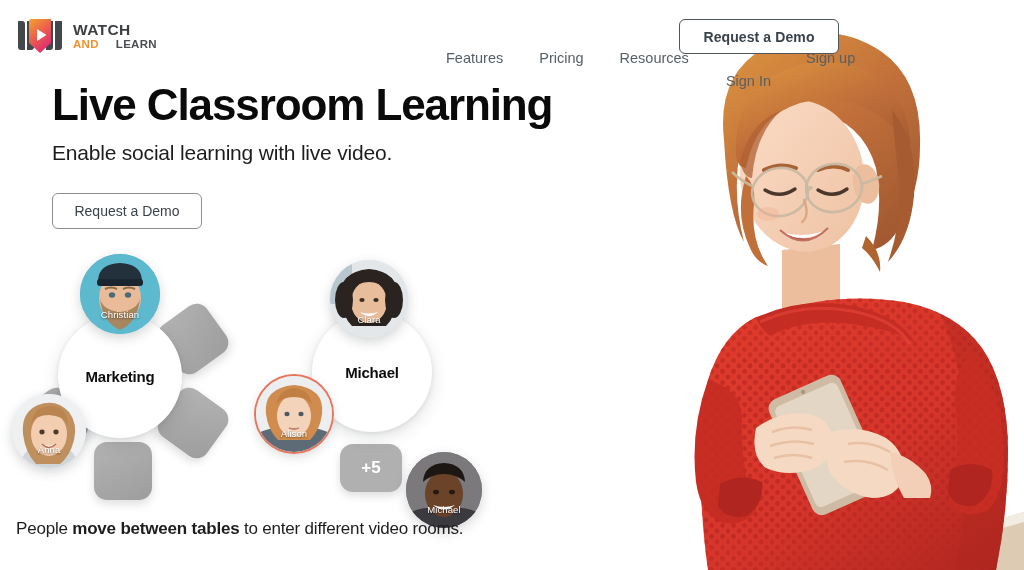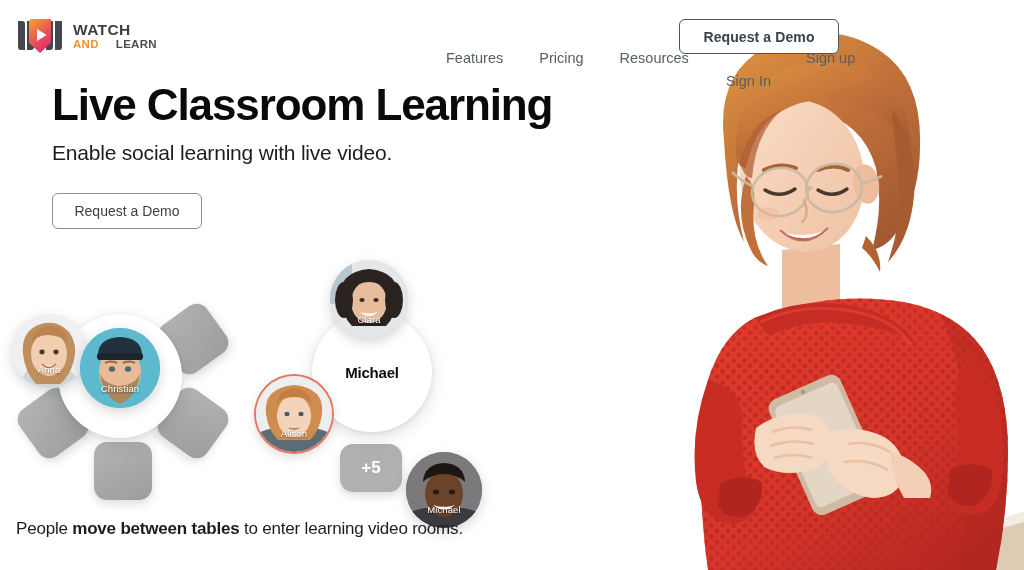--- a/index.html
+++ b/index.html
@@ -310,48 +310,48 @@
 
       <div class="seat seat-empty" style="left:152px; top:56px; width:58px; height:58px; transform:rotate(-36deg);"></div>
       <div class="seat seat-empty" style="left:152px; top:140px; width:58px; height:58px; transform:rotate(36deg);"></div>
       <div class="seat seat-empty" style="left:82px; top:188px; width:58px; height:58px; transform:rotate(0deg);"></div>
       <div class="seat seat-empty" style="left:12px; top:140px; width:58px; height:58px; transform:rotate(-36deg);"></div>
 
       <div class="table-disc" style="left:46px; top:60px; width:124px; height:124px;">
         <span class="table-label">Marketing</span>
       </div>
 
+      <div class="seat avatar" style="left:68px; top:0px; width:80px; height:80px; background:#58b6cc;">
+        <svg viewBox="0 0 80 80" style="position:absolute;inset:0;width:100%;height:100%;">
+          <rect width="80" height="80" fill="#5cb9ce"></rect>
+          <ellipse cx="40" cy="44" rx="21" ry="25" fill="#e9bb99"></ellipse>
+          <path d="M18 26 Q19 10 40 9 Q61 10 62 26 L62 30 Q40 25 18 30 Z" fill="#23313d"></path>
+          <rect x="17" y="25" width="46" height="7" rx="3" fill="#1a252f"></rect>
+          <path d="M20 44 Q22 68 40 76 Q58 68 60 44 Q58 56 40 58 Q22 56 20 44 Z" fill="#a8865e"></path>
+          <ellipse cx="32" cy="41" rx="3.2" ry="2.8" fill="#4a6b7a"></ellipse>
+          <ellipse cx="48" cy="41" rx="3.2" ry="2.8" fill="#4a6b7a"></ellipse>
+          <path d="M25 35 Q31 32 37 35" stroke="#8a6a44" stroke-width="2" fill="none"></path>
+          <path d="M43 35 Q49 32 55 35" stroke="#8a6a44" stroke-width="2" fill="none"></path>
+        </svg>
+        <span class="avatar-name">Christian</span>
+      </div>
+
       <div class="seat avatar" style="left:0px; top:60px; width:74px; height:74px; background:#eceff1;">
         <svg viewBox="0 0 74 74" style="position:absolute;inset:0;width:100%;height:100%;">
           <rect width="74" height="74" fill="#eef0f2"></rect>
           <ellipse cx="37" cy="76" rx="30" ry="28" fill="#cfd6da"></ellipse>
           <path d="M11 40 Q9 18 26 11 Q44 4 57 18 Q66 30 62 46 Q58 62 48 70 L24 70 Q13 58 11 40 Z" fill="#c08f5e"></path>
           <ellipse cx="37" cy="40" rx="18" ry="22" fill="#f2cdb0"></ellipse>
           <path d="M19 30 Q22 12 38 12 Q55 12 56 31 Q52 22 37 21 Q24 21 19 30 Z" fill="#b98450"></path>
           <ellipse cx="30" cy="38" rx="2.6" ry="2.4" fill="#4a3b2e"></ellipse>
           <ellipse cx="44" cy="38" rx="2.6" ry="2.4" fill="#4a3b2e"></ellipse>
           <path d="M30 50 Q37 56 44 50 Q37 53 30 50 Z" fill="#ffffff"></path>
           <path d="M30 50 Q37 57 44 50" stroke="#b8705e" stroke-width="1.4" fill="none"></path>
         </svg>
         <span class="avatar-name">Anna</span>
-      </div>
-
-      <div class="seat avatar" style="left:68px; top:0px; width:80px; height:80px; background:#58b6cc;">
-        <svg viewBox="0 0 80 80" style="position:absolute;inset:0;width:100%;height:100%;">
-          <rect width="80" height="80" fill="#5cb9ce"></rect>
-          <ellipse cx="40" cy="44" rx="21" ry="25" fill="#e9bb99"></ellipse>
-          <path d="M18 26 Q19 10 40 9 Q61 10 62 26 L62 30 Q40 25 18 30 Z" fill="#23313d"></path>
-          <rect x="17" y="25" width="46" height="7" rx="3" fill="#1a252f"></rect>
-          <path d="M20 44 Q22 68 40 76 Q58 68 60 44 Q58 56 40 58 Q22 56 20 44 Z" fill="#a8865e"></path>
-          <ellipse cx="32" cy="41" rx="3.2" ry="2.8" fill="#4a6b7a"></ellipse>
-          <ellipse cx="48" cy="41" rx="3.2" ry="2.8" fill="#4a6b7a"></ellipse>
-          <path d="M25 35 Q31 32 37 35" stroke="#8a6a44" stroke-width="2" fill="none"></path>
-          <path d="M43 35 Q49 32 55 35" stroke="#8a6a44" stroke-width="2" fill="none"></path>
-        </svg>
-        <span class="avatar-name">Christian</span>
       </div>
     </div>
 
     <div class="table-group" style="left:256px; top:10px; width:230px; height:235px;">
 
       <div class="table-disc" style="left:56px; top:52px; width:120px; height:120px;">
         <span class="table-label">Michael</span>
       </div>
 
       <div class="badge-more" style="left:84px; top:184px; width:62px; height:48px;">+5</div>
@@ -396,21 +396,21 @@
           <ellipse cx="46" cy="40" rx="3" ry="2.3" fill="#241a13"></ellipse>
           <path d="M27 53 Q38 62 49 53 Q38 57 27 53 Z" fill="#ffffff"></path>
         </svg>
         <span class="avatar-name">Michael</span>
       </div>
 
     </div>
   </div>
 
   <div class="caption">
-    <span>People </span><b>move between tables</b><span> to enter learning video rooms.</span>
+    <span>People </span><b>move between tables</b><span> to enter different video rooms.</span>
   </div>
 
   <svg class="photo" viewBox="0 0 420 570">
     <defs>
       <linearGradient id="hairg" x1="0.2" y1="0" x2="0.9" y2="1">
         <stop offset="0%" stop-color="#D9903F"></stop>
         <stop offset="45%" stop-color="#C1703A"></stop>
         <stop offset="100%" stop-color="#9E5630"></stop>
       </linearGradient>
       <linearGradient id="sweaterg" x1="0.1" y1="0" x2="0.95" y2="1">

